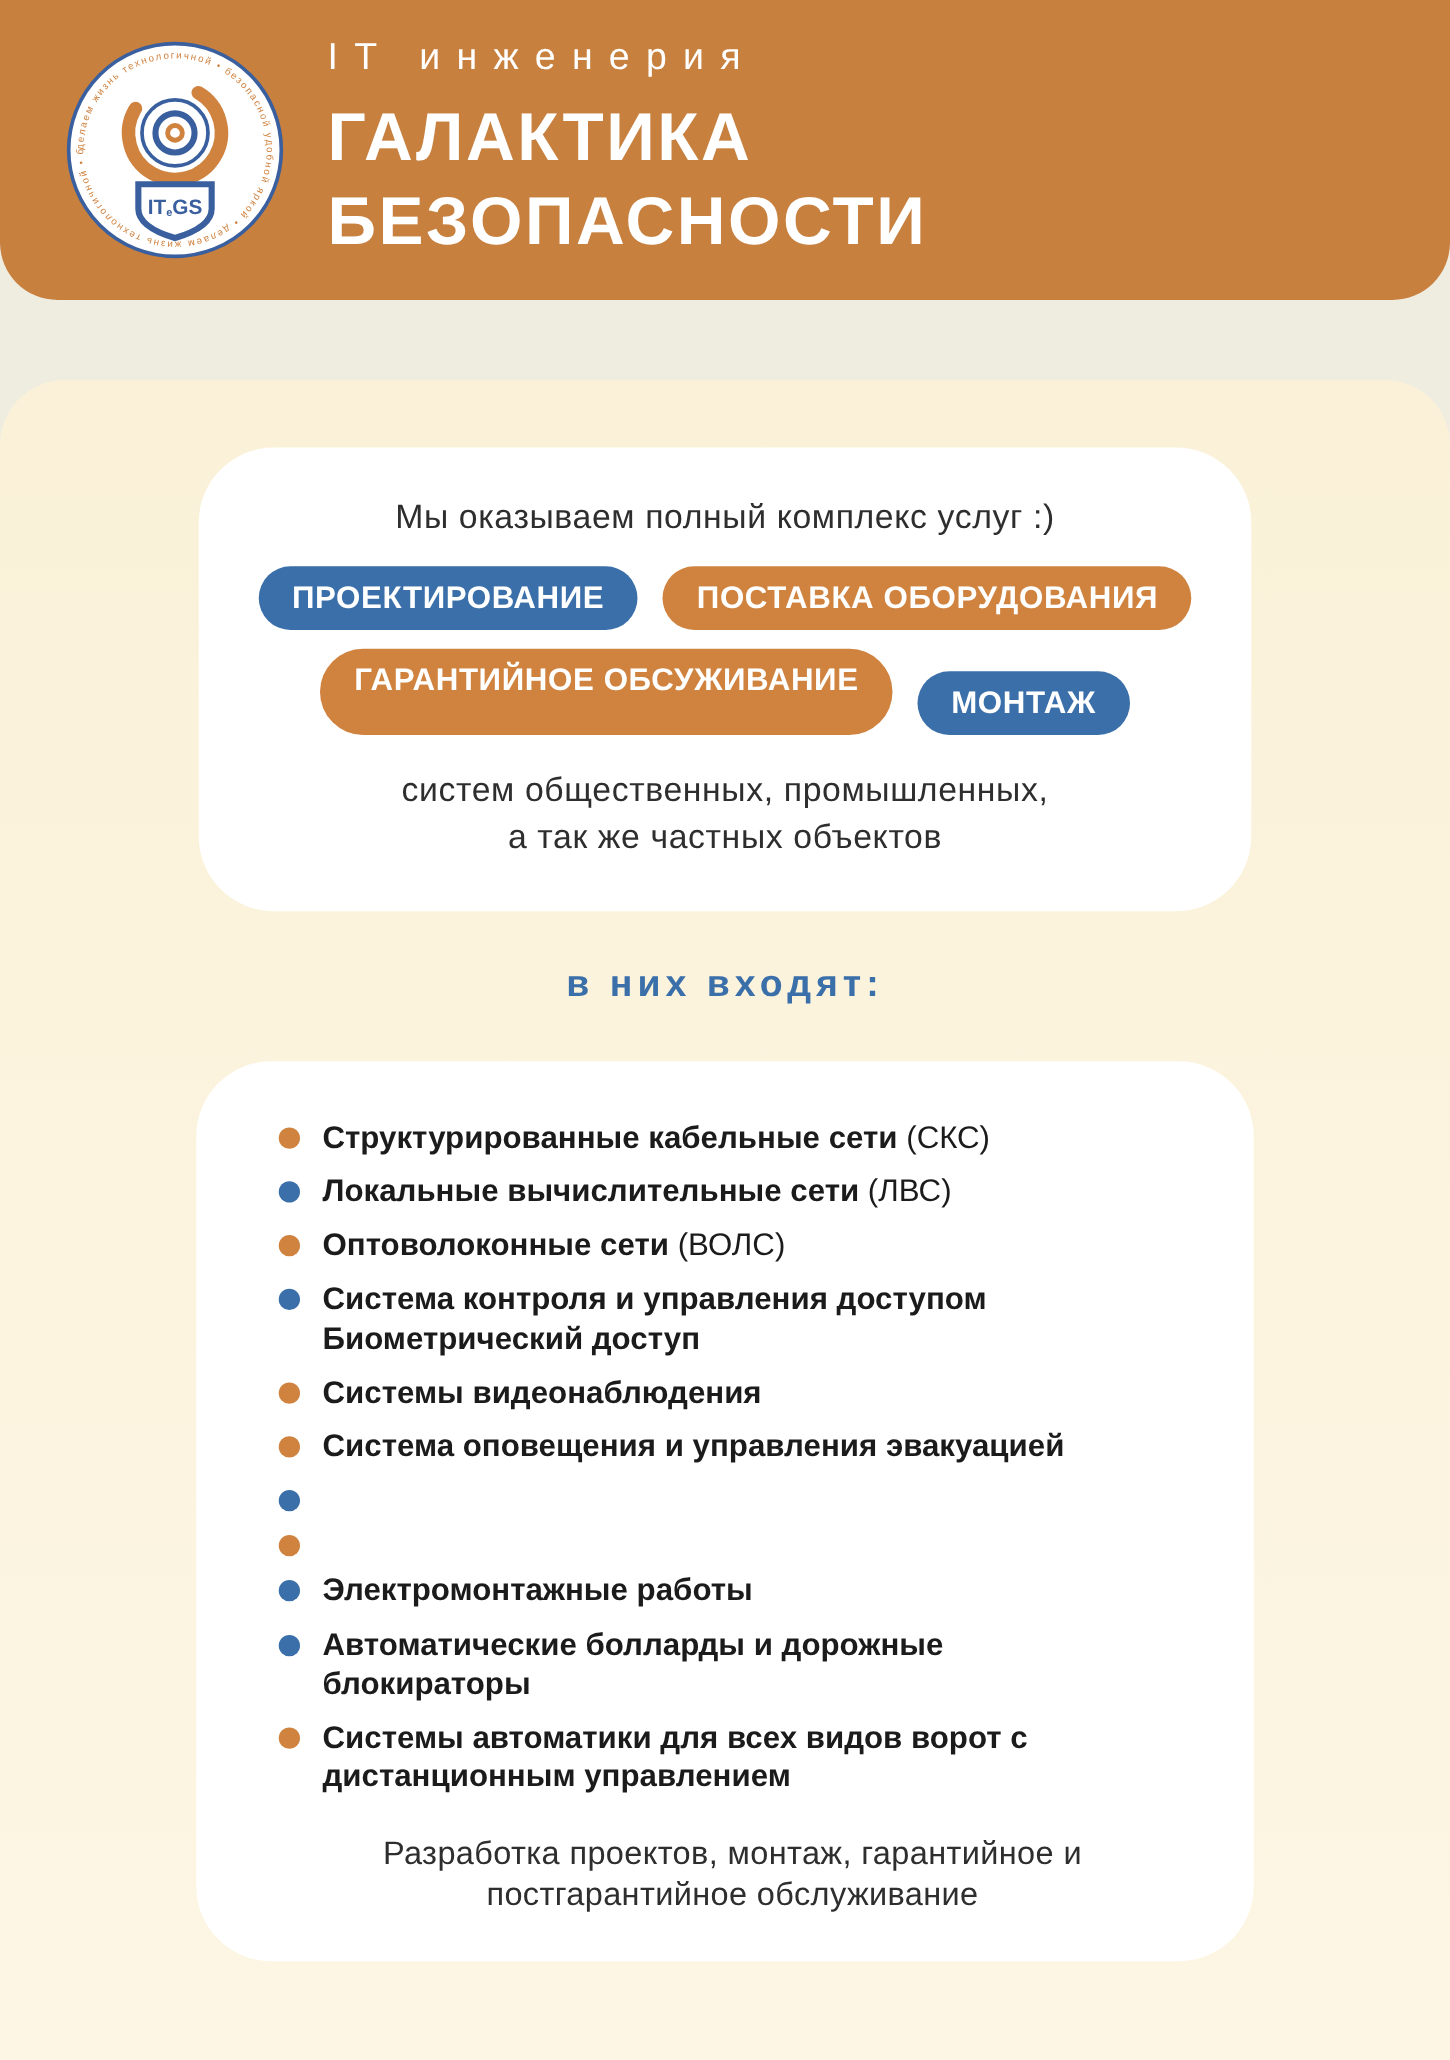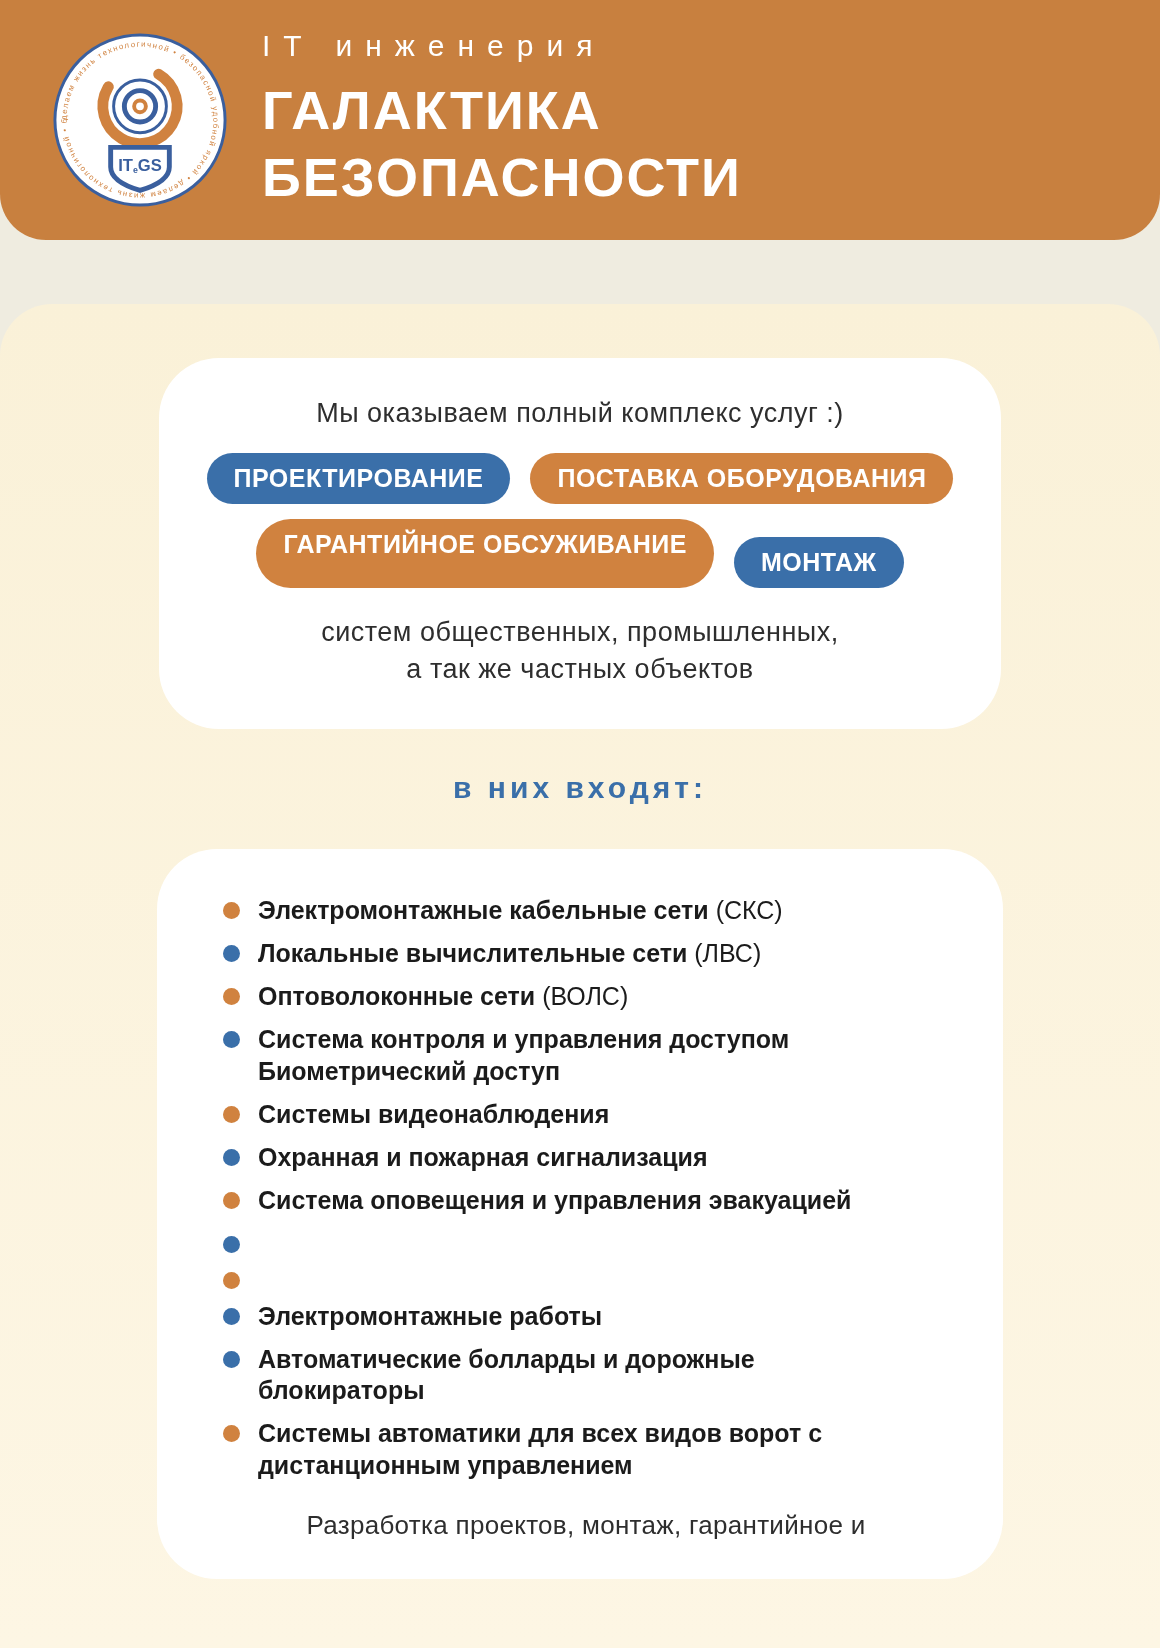--- a/index.html
+++ b/index.html
@@ -131,21 +131,21 @@
     </div>
   </section>
 
   <h2 class="list-heading">в них входят:</h2>
 
   <section class="list-card">
     <ul class="service-list">
 
       <li class="list-item">
         <span class="bullet" style="background: rgb(208, 130, 63);"></span>
-        <div class="item-text"><span class="b">Электромонтажные кабельные сети</span><span class="n"> (СКС)</span></div>
+        <div class="item-text"><span class="b">Структурированные кабельные сети</span><span class="n"> (СКС)</span></div>
       </li>
 
       <li class="list-item">
         <span class="bullet" style="background: rgb(58, 111, 169);"></span>
         <div class="item-text"><span class="b">Локальные вычислительные сети</span><span class="n"> (ЛВС)</span></div>
       </li>
 
       <li class="list-item">
         <span class="bullet" style="background: rgb(208, 130, 63);"></span>
         <div class="item-text"><span class="b">Оптоволоконные сети</span><span class="n"> (ВОЛС)</span></div>
@@ -154,24 +154,20 @@
       <li class="list-item">
         <span class="bullet" style="background: rgb(58, 111, 169);"></span>
         <div class="item-text"><span class="b">Система контроля и управления доступом</span><div class="line2">Биометрический доступ</div></div>
       </li>
 
       <li class="list-item">
         <span class="bullet" style="background: rgb(208, 130, 63);"></span>
         <div class="item-text"><span class="b">Системы видеонаблюдения</span></div>
       </li>
 
-      <li class="list-item">
-        <span class="bullet" style="background: rgb(58, 111, 169);"></span>
-        <div class="item-text"><span class="b">Охранная и пожарная сигнализация</span></div>
-      </li>
 
       <li class="list-item">
         <span class="bullet" style="background: rgb(208, 130, 63);"></span>
         <div class="item-text"><span class="b">Система оповещения и управления эвакуацией</span></div>
       </li>
 
       <li class="list-item">
         <span class="bullet" style="background: rgb(58, 111, 169);"></span>
       </li>
 
@@ -191,16 +187,17 @@
 
       <li class="list-item">
         <span class="bullet" style="background: rgb(208, 130, 63);"></span>
         <div class="item-text"><span class="b">Системы автоматики для всех видов ворот с</span><div class="line2">дистанционным управлением</div></div>
       </li>
 
     </ul>
 
     <div class="list-footer">
       <div>Разработка проектов, монтаж, гарантийное и</div>
+      <div>постгарантийное обслуживание</div>
     </div>
   </section>
 
 </div>
 
 </body></html>

